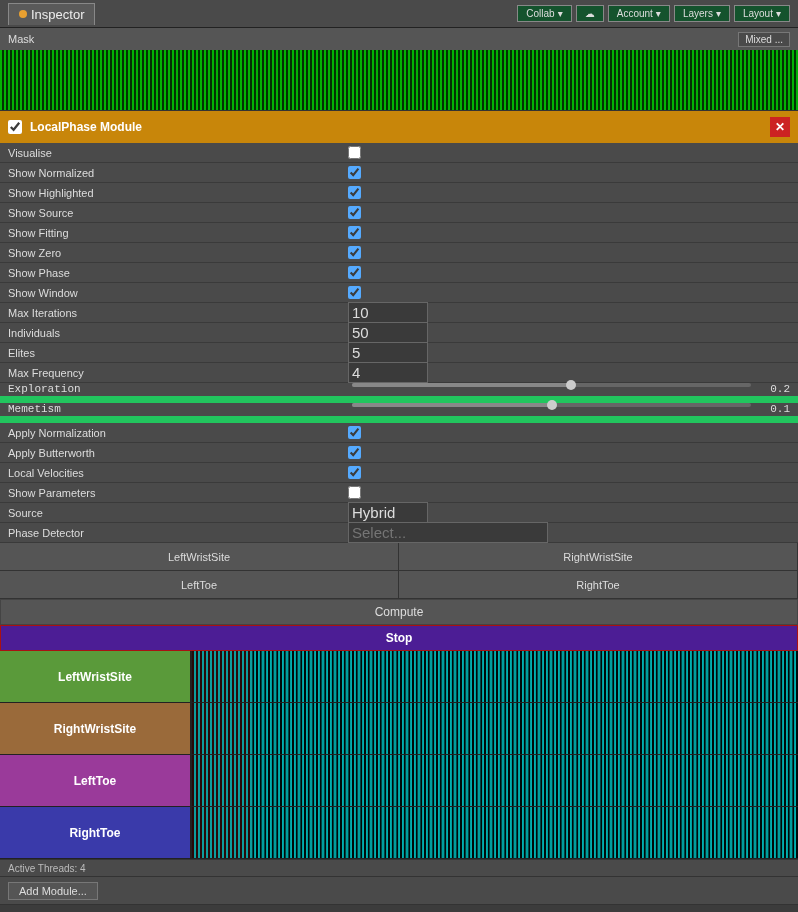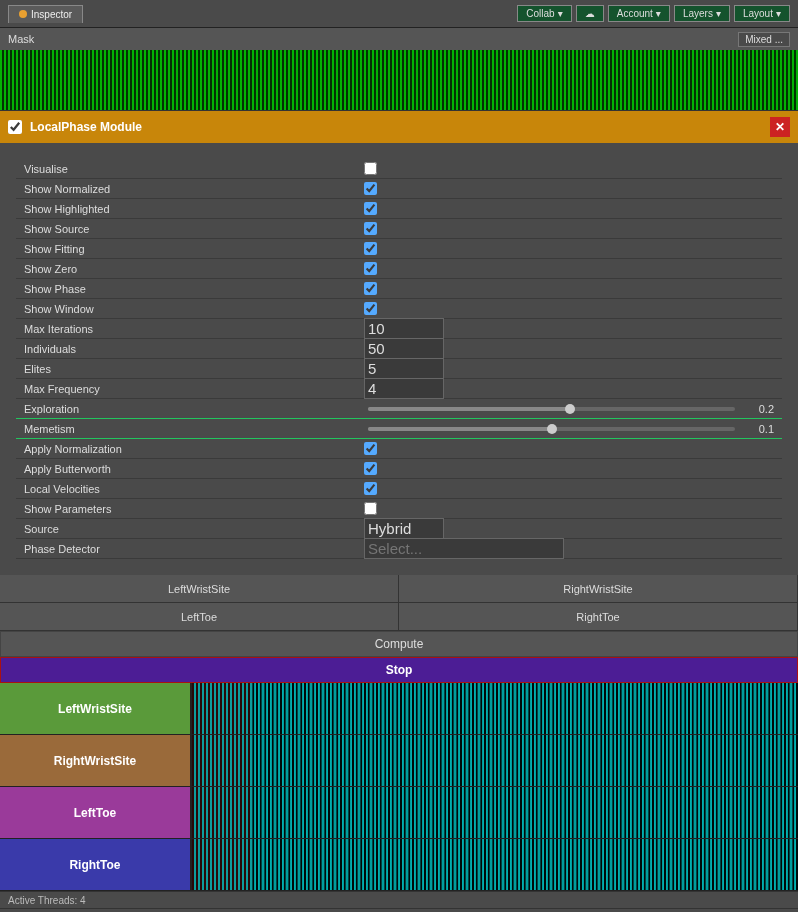--- a/index.html
+++ b/index.html
@@ -22,21 +22,21 @@
       padding: 0 8px;
       border-bottom: 1px solid #222;
       gap: 4px;
     }
     .tab-inspector {
       background: #5a5a5a;
       border: 1px solid #888;
       border-bottom: none;
       padding: 3px 10px;
       color: #eee;
-      font-size: 10px;
+      font-size: 13px;
       display: flex;
       align-items: center;
       gap: 4px;
     }
     .tab-dot {
       width: 8px; height: 8px;
       background: #e8a030;
       border-radius: 50%;
       display: inline-block;
     }
@@ -119,21 +119,21 @@
       color: #fff;
       font-weight: bold;
       width: 20px; height: 20px;
       cursor: pointer;
       font-size: 12px;
     }
 
     
     .props-panel {
       background: #4a4a4a;
-      padding: 16px;
+      padding: 0;
     }
     .prop-row {
       display: flex;
       align-items: center;
       height: 20px;
       border-bottom: 1px solid #3a3a3a;
       padding: 0 8px;
     }
     .prop-label {
       flex: 0 0 340px;
@@ -149,24 +149,24 @@
       border: 1px solid #666;
       color: #ddd;
       font-size: 15px;
       padding: 1px 3px;
       width: 80px;
     }
 
     
     .slider-row {
       display: flex;
-      align-items: center;
       height: 20px;
-      border-bottom: 1px solid #22c55e;
+      border-bottom: 7px solid #22c55e;
       padding: 0 8px;
+      font-family: Liberation Mono, monospace;
     }
     .slider-label { flex: 0 0 340px; color: #ddd; font-size: 11px; }
     .slider-track {
       flex: 1;
       height: 4px;
       background: #666;
       border-radius: 2px;
       position: relative;
       margin: 0 4px;
     }

